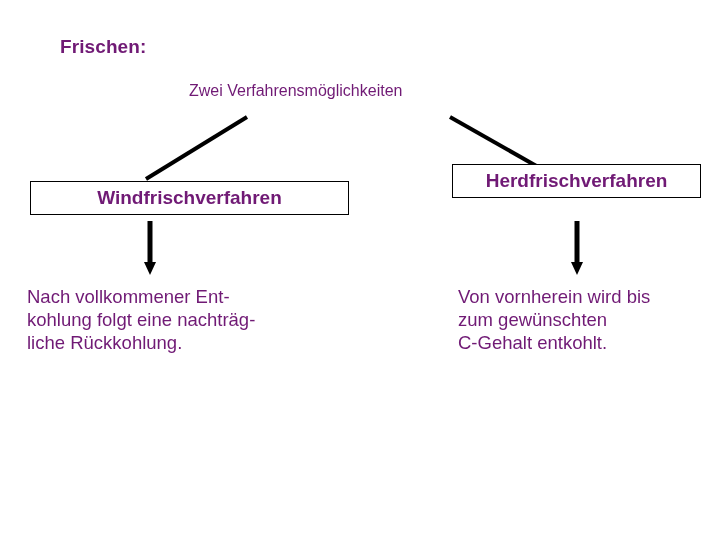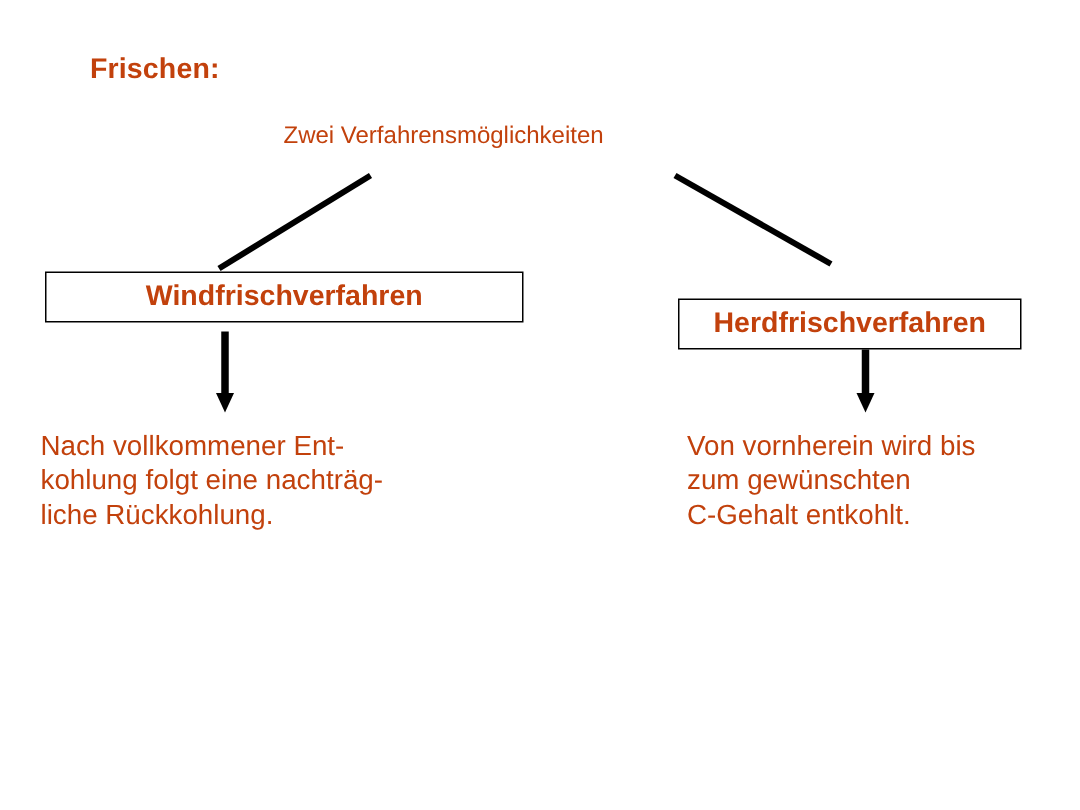--- a/index.html
+++ b/index.html
@@ -7,21 +7,21 @@
     padding: 0;
     background: #ffffff;
   }
   #slide {
     position: relative;
     width: 720px;
     height: 540px;
     background: #ffffff;
     overflow: hidden;
     font-family: "Liberation Sans", sans-serif;
-    color: #c2410c;
+    color: #701a75;
   }
   .abs { position: absolute; }
 
   
   #heading-frischen {
     left: 60px;
     top: 36px;
     font-size: 19px;
     font-weight: bold;
     letter-spacing: 0.1px;
@@ -59,22 +59,22 @@
     font-weight: bold;
     white-space: nowrap;
   }
   #box-wind {
     left: 30px;
     top: 181px;
     width: 319px;
   }
   #box-herd {
     left: 452px;
-    top: 199px;
-    width: 229px;
+    top: 164px;
+    width: 249px;
   }
 
   
   .desc {
     font-size: 18.5px;
     font-weight: normal;
     line-height: 23px;
     white-space: nowrap;
   }
   #desc-wind {

